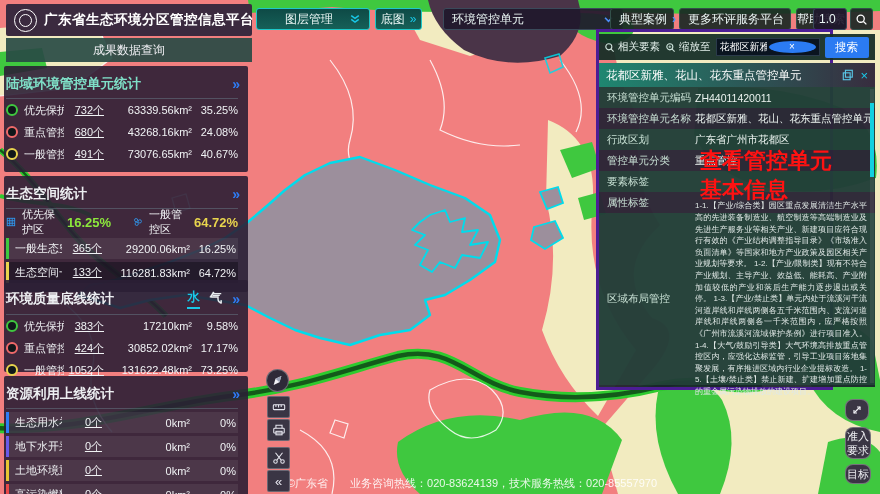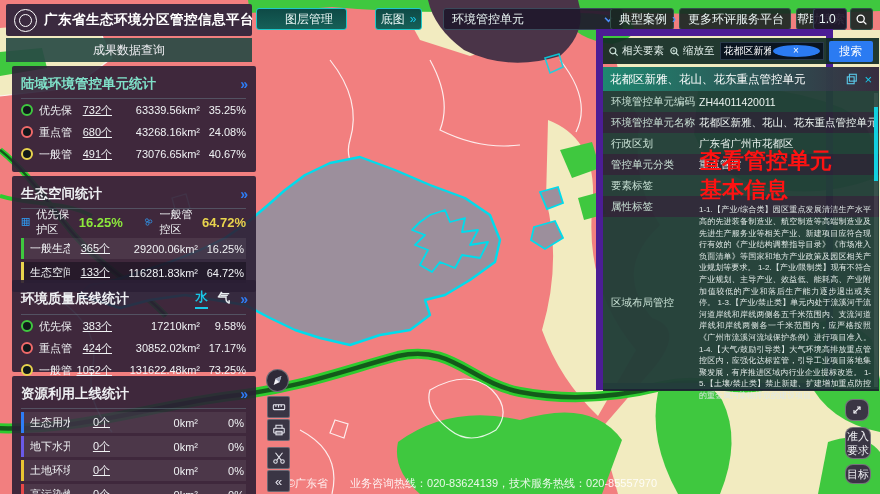--- a/index.html
+++ b/index.html
@@ -17,22 +17,22 @@
   .tab.t2{background:rgba(55,42,59,.95);}
   .hbtn{height:22px;box-sizing:border-box;display:flex;align-items:center;gap:5px;padding:0 8px;
     font-size:12px;color:#EAF6F4;z-index:20;border-radius:3px;cursor:pointer;white-space:nowrap;}
   .teal{background:linear-gradient(180deg,#0E4A46,#166058);border:1px solid #1EC8C8;}
   .darkp{background:rgba(32,24,44,.92);border:1px solid #3A4A5A;}
   .darkg{background:rgba(26,40,36,.92);border:1px solid #33504A;}
   .grow{flex:1;}
   .cy{color:#19C8E8;} .bl{color:#4D8DF6;font-weight:bold;}
   .sq-search{left:850px;top:8px;width:23px;height:22px;justify-content:center;padding:0;}
   
-  .panel{left:12px;width:244px;background:rgba(43,31,53,.9);border-radius:2px;z-index:15;
-    box-sizing:border-box;padding:6px 10px 6px 9px;color:#F0F2F4;}
+  .panel{left:4px;width:244px;background:rgba(43,31,53,.9);border-radius:2px;z-index:15;
+    box-sizing:border-box;padding:6px 10px 6px 2px;color:#F0F2F4;}
   .ptitle{display:flex;align-items:center;font-size:13.5px;font-weight:bold;color:#EDEFF2;
     padding:3px 0 5px 0;border-bottom:1px solid rgba(120,160,170,.35);}
   .ptitle.hl{color:#7FE0C8;}
   .arrow{margin-left:auto;color:#2E7DF6;font-size:14px;font-weight:bold;cursor:pointer;letter-spacing:-2px;}
   .cols{display:flex;align-items:center;font-size:11px;height:22px;}
   .lbl{flex:1;display:flex;align-items:center;gap:6px;min-width:0;white-space:nowrap;overflow:hidden;}
   .w1{width:40px;text-align:right;white-space:nowrap;text-decoration:underline;}
   .w2{width:88px;text-align:right;white-space:nowrap;}
   .w3{width:46px;text-align:right;white-space:nowrap;}
   .dot{width:8px;height:8px;border-radius:50%;background:#10181A;flex:0 0 auto;}
@@ -44,21 +44,21 @@
   .stats2{display:flex;align-items:center;height:26px;font-size:11px;gap:6px;}
   .stat-val{font-size:13px;font-weight:bold;}
   .wq-tabs{margin-left:auto;display:flex;gap:10px;align-items:center;font-size:12.5px;font-weight:bold;}
   .wq{cursor:pointer;color:#E8ECEF;padding-bottom:1px;}
   .wq.on{color:#19C8E8;border-bottom:2px solid #19C8E8;}
   
   .tool{left:267px;width:23px;height:22px;background:#3A3544;border:1px solid rgba(255,255,255,.25);
     color:#E8E8F0;display:flex;align-items:center;justify-content:center;z-index:15;cursor:pointer;box-sizing:border-box;border-radius:2px;}
   .compass{left:266px;top:369px;width:23px;height:23px;border-radius:50%;background:#2E2A38;border:1px solid rgba(255,255,255,.3);}
   
-  .red-rect{left:596px;top:29px;width:237px;height:361px;border:7px solid #4c1d95;box-sizing:border-box;z-index:25;}
+  .red-rect{left:596px;top:29px;width:237px;height:361px;border:3px solid #4c1d95;box-sizing:border-box;z-index:25;}
   .search-row{position:absolute;left:0px;top:2px;width:276px;height:26px;background:rgba(20,46,38,.94);
     display:flex;align-items:center;gap:5px;padding:0 5px;box-sizing:border-box;}
   .srch-item{display:flex;align-items:center;gap:3px;font-size:10.5px;color:#E4F0EC;cursor:pointer;white-space:nowrap;}
   .srch-input{width:104px;height:18px;background:#0A1420;border:1px solid #2A3A4A;display:flex;align-items:center;
     padding:0 3px;box-sizing:border-box;gap:2px;}
   .srch-input span{flex:1;font-size:10px;color:#fff;white-space:nowrap;overflow:hidden;}
   .clear-x{width:12px;height:12px;border-radius:50%;background:#2B7BF2;color:#fff;font-size:9px;line-height:12px;
     text-align:center;flex:0 0 auto;cursor:pointer;}
   .search-btn{width:44px;height:21px;background:#2B7BF2;color:#fff;font-size:11.5px;display:flex;align-items:center;
     justify-content:center;border-radius:2px;cursor:pointer;}
@@ -146,21 +146,21 @@
 <div class="abs title-box">
   <span class="logo">
       <i></i>
     </span>
   <span class="app-title">广东省生态环境分区管控信息平台</span>
 </div>
 <div class="abs tabs">
   <div class="tab t1">成果数据查询</div>
 </div>
 
-<div class="abs hbtn teal" style="left:256px;top:8px;width:91px;padding-left:28px;">
+<div class="abs hbtn teal" style="left:256px;top:8px;width:114px;padding-left:28px;">
   <span>图层管理</span>
     <span class="grow"></span>
   <svg class="ic cy" width="12" height="12" viewBox="0 0 16 16" fill="none" stroke="#19C8E8" stroke-width="2">
       <path d="M3 3.5 L8 7 L13 3.5"></path>
       <path d="M3 8.5 L8 12 L13 8.5"></path>
     </svg>
 </div>
 <div class="abs hbtn teal" style="left:375px;top:8px;width:47px;justify-content:center;">
   <span>底图</span>
   <span class="cy">»</span>

